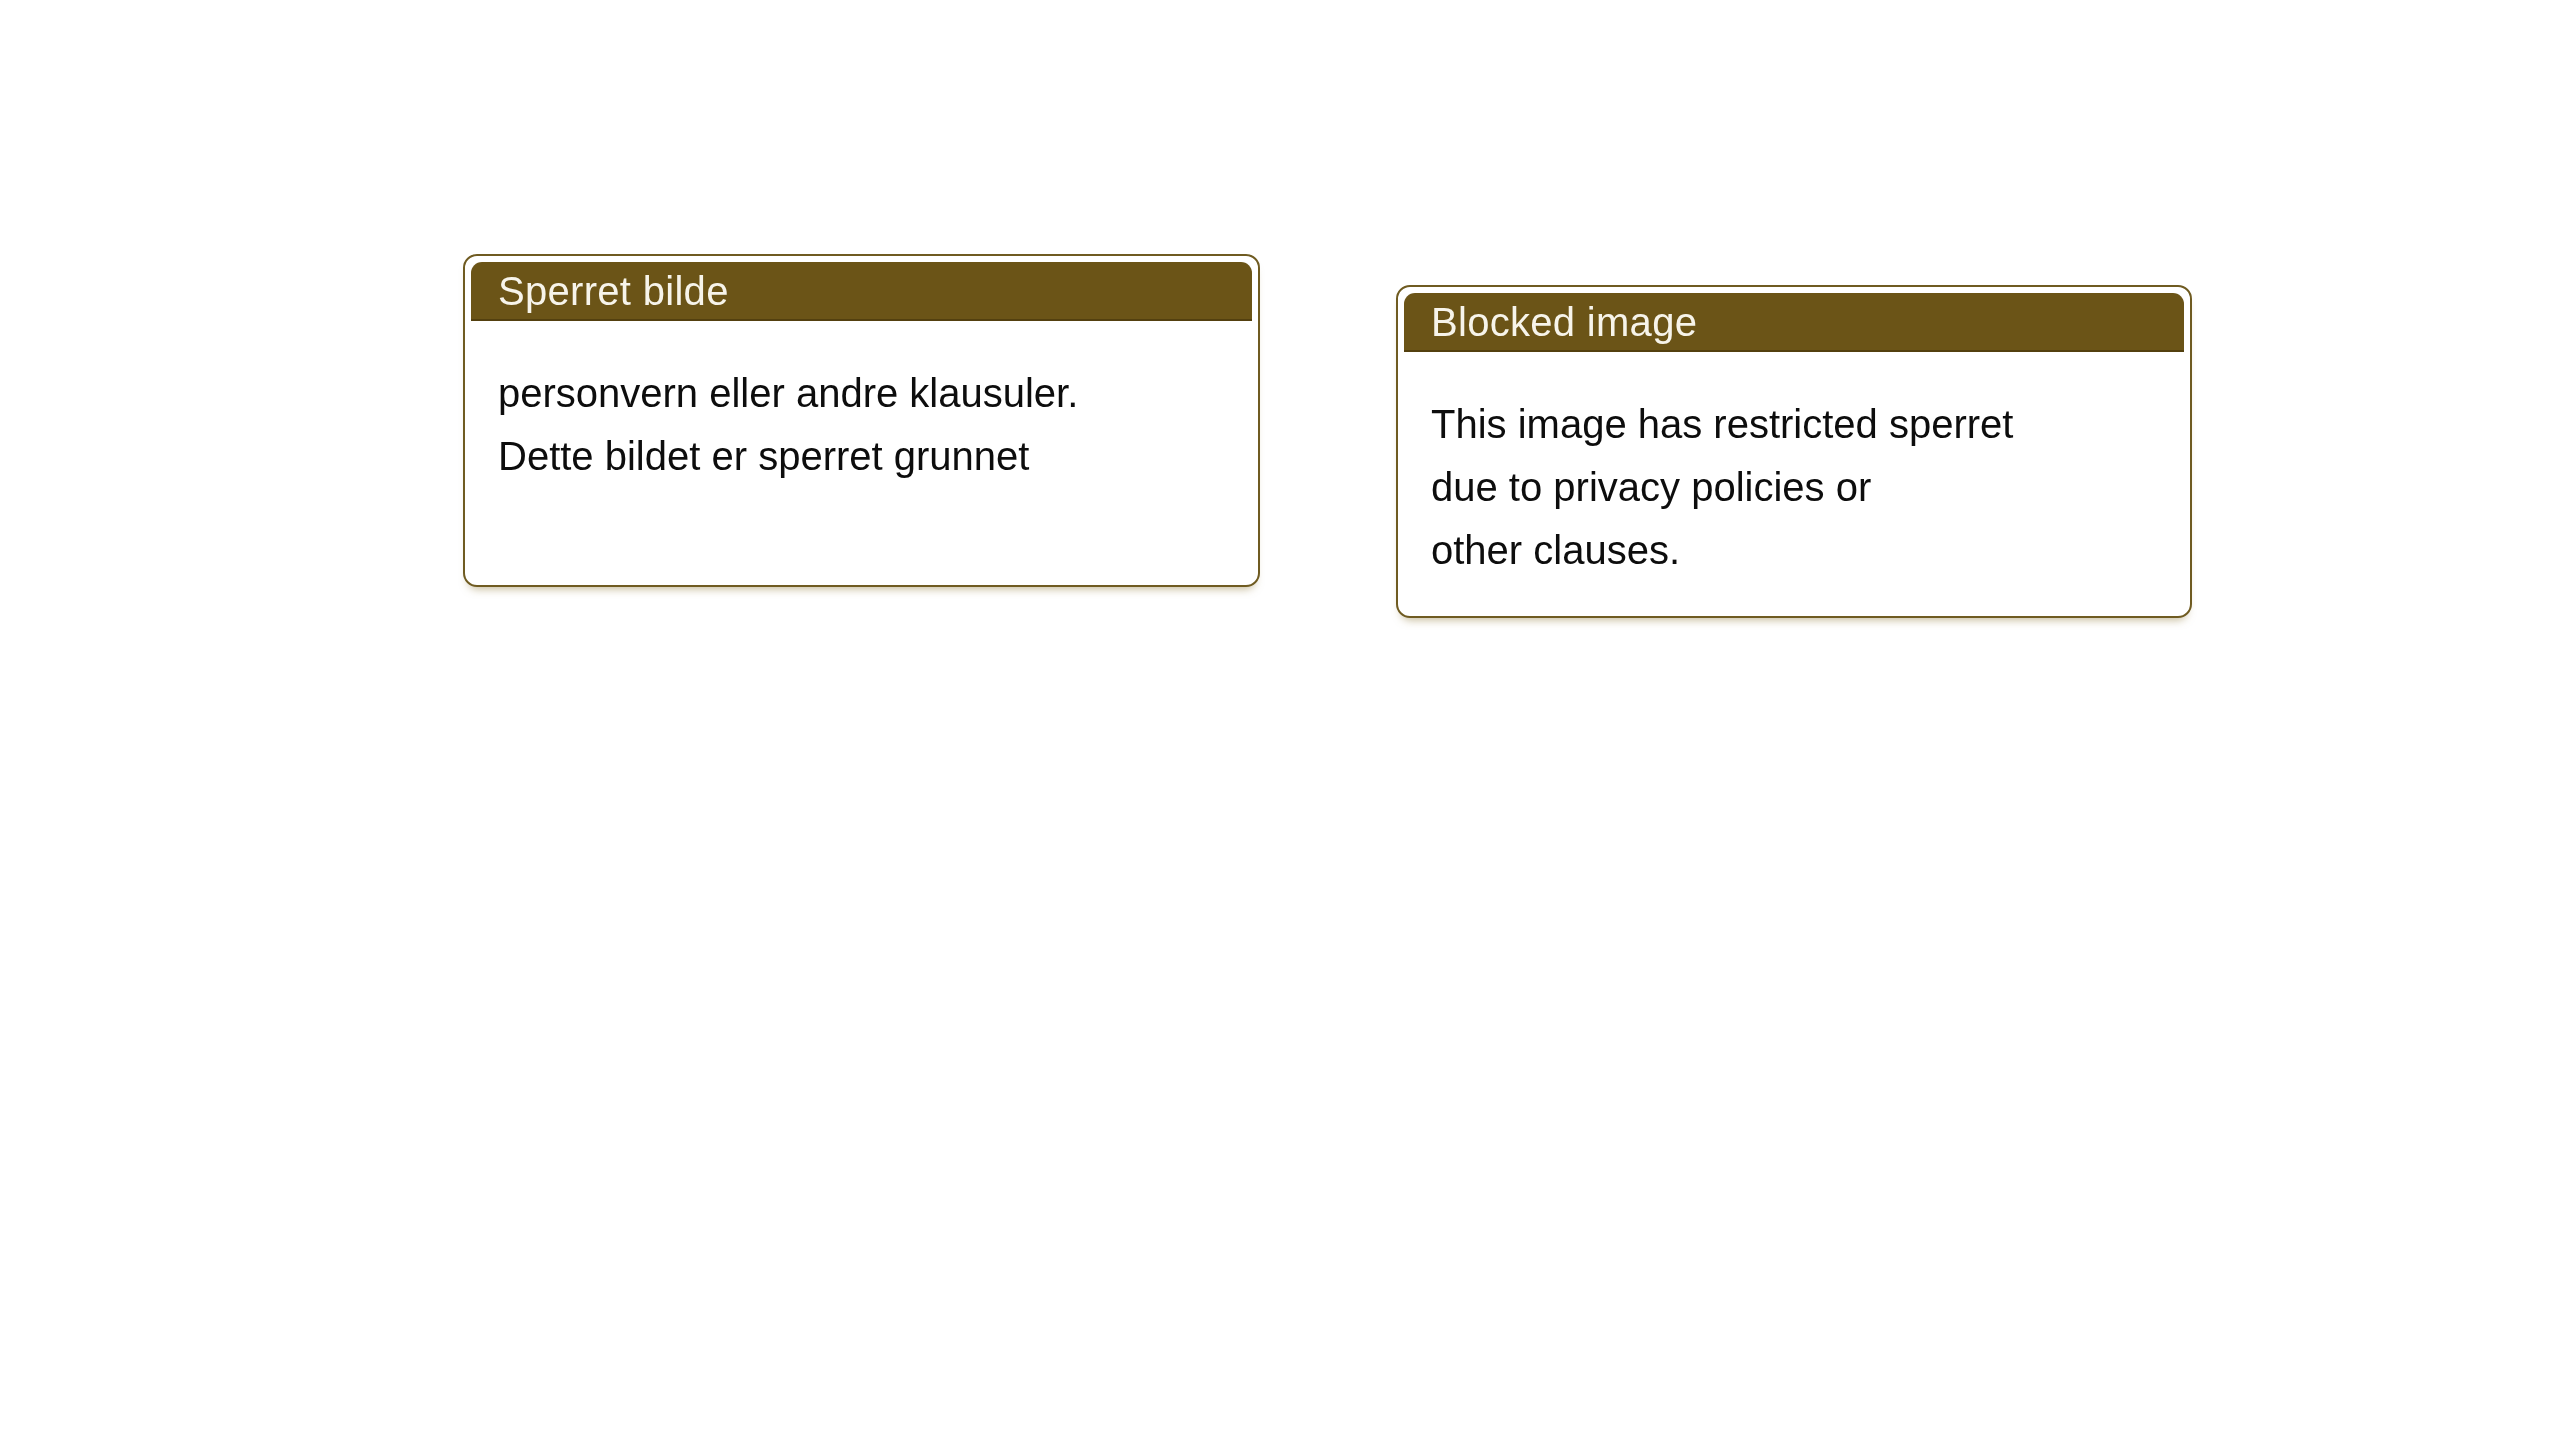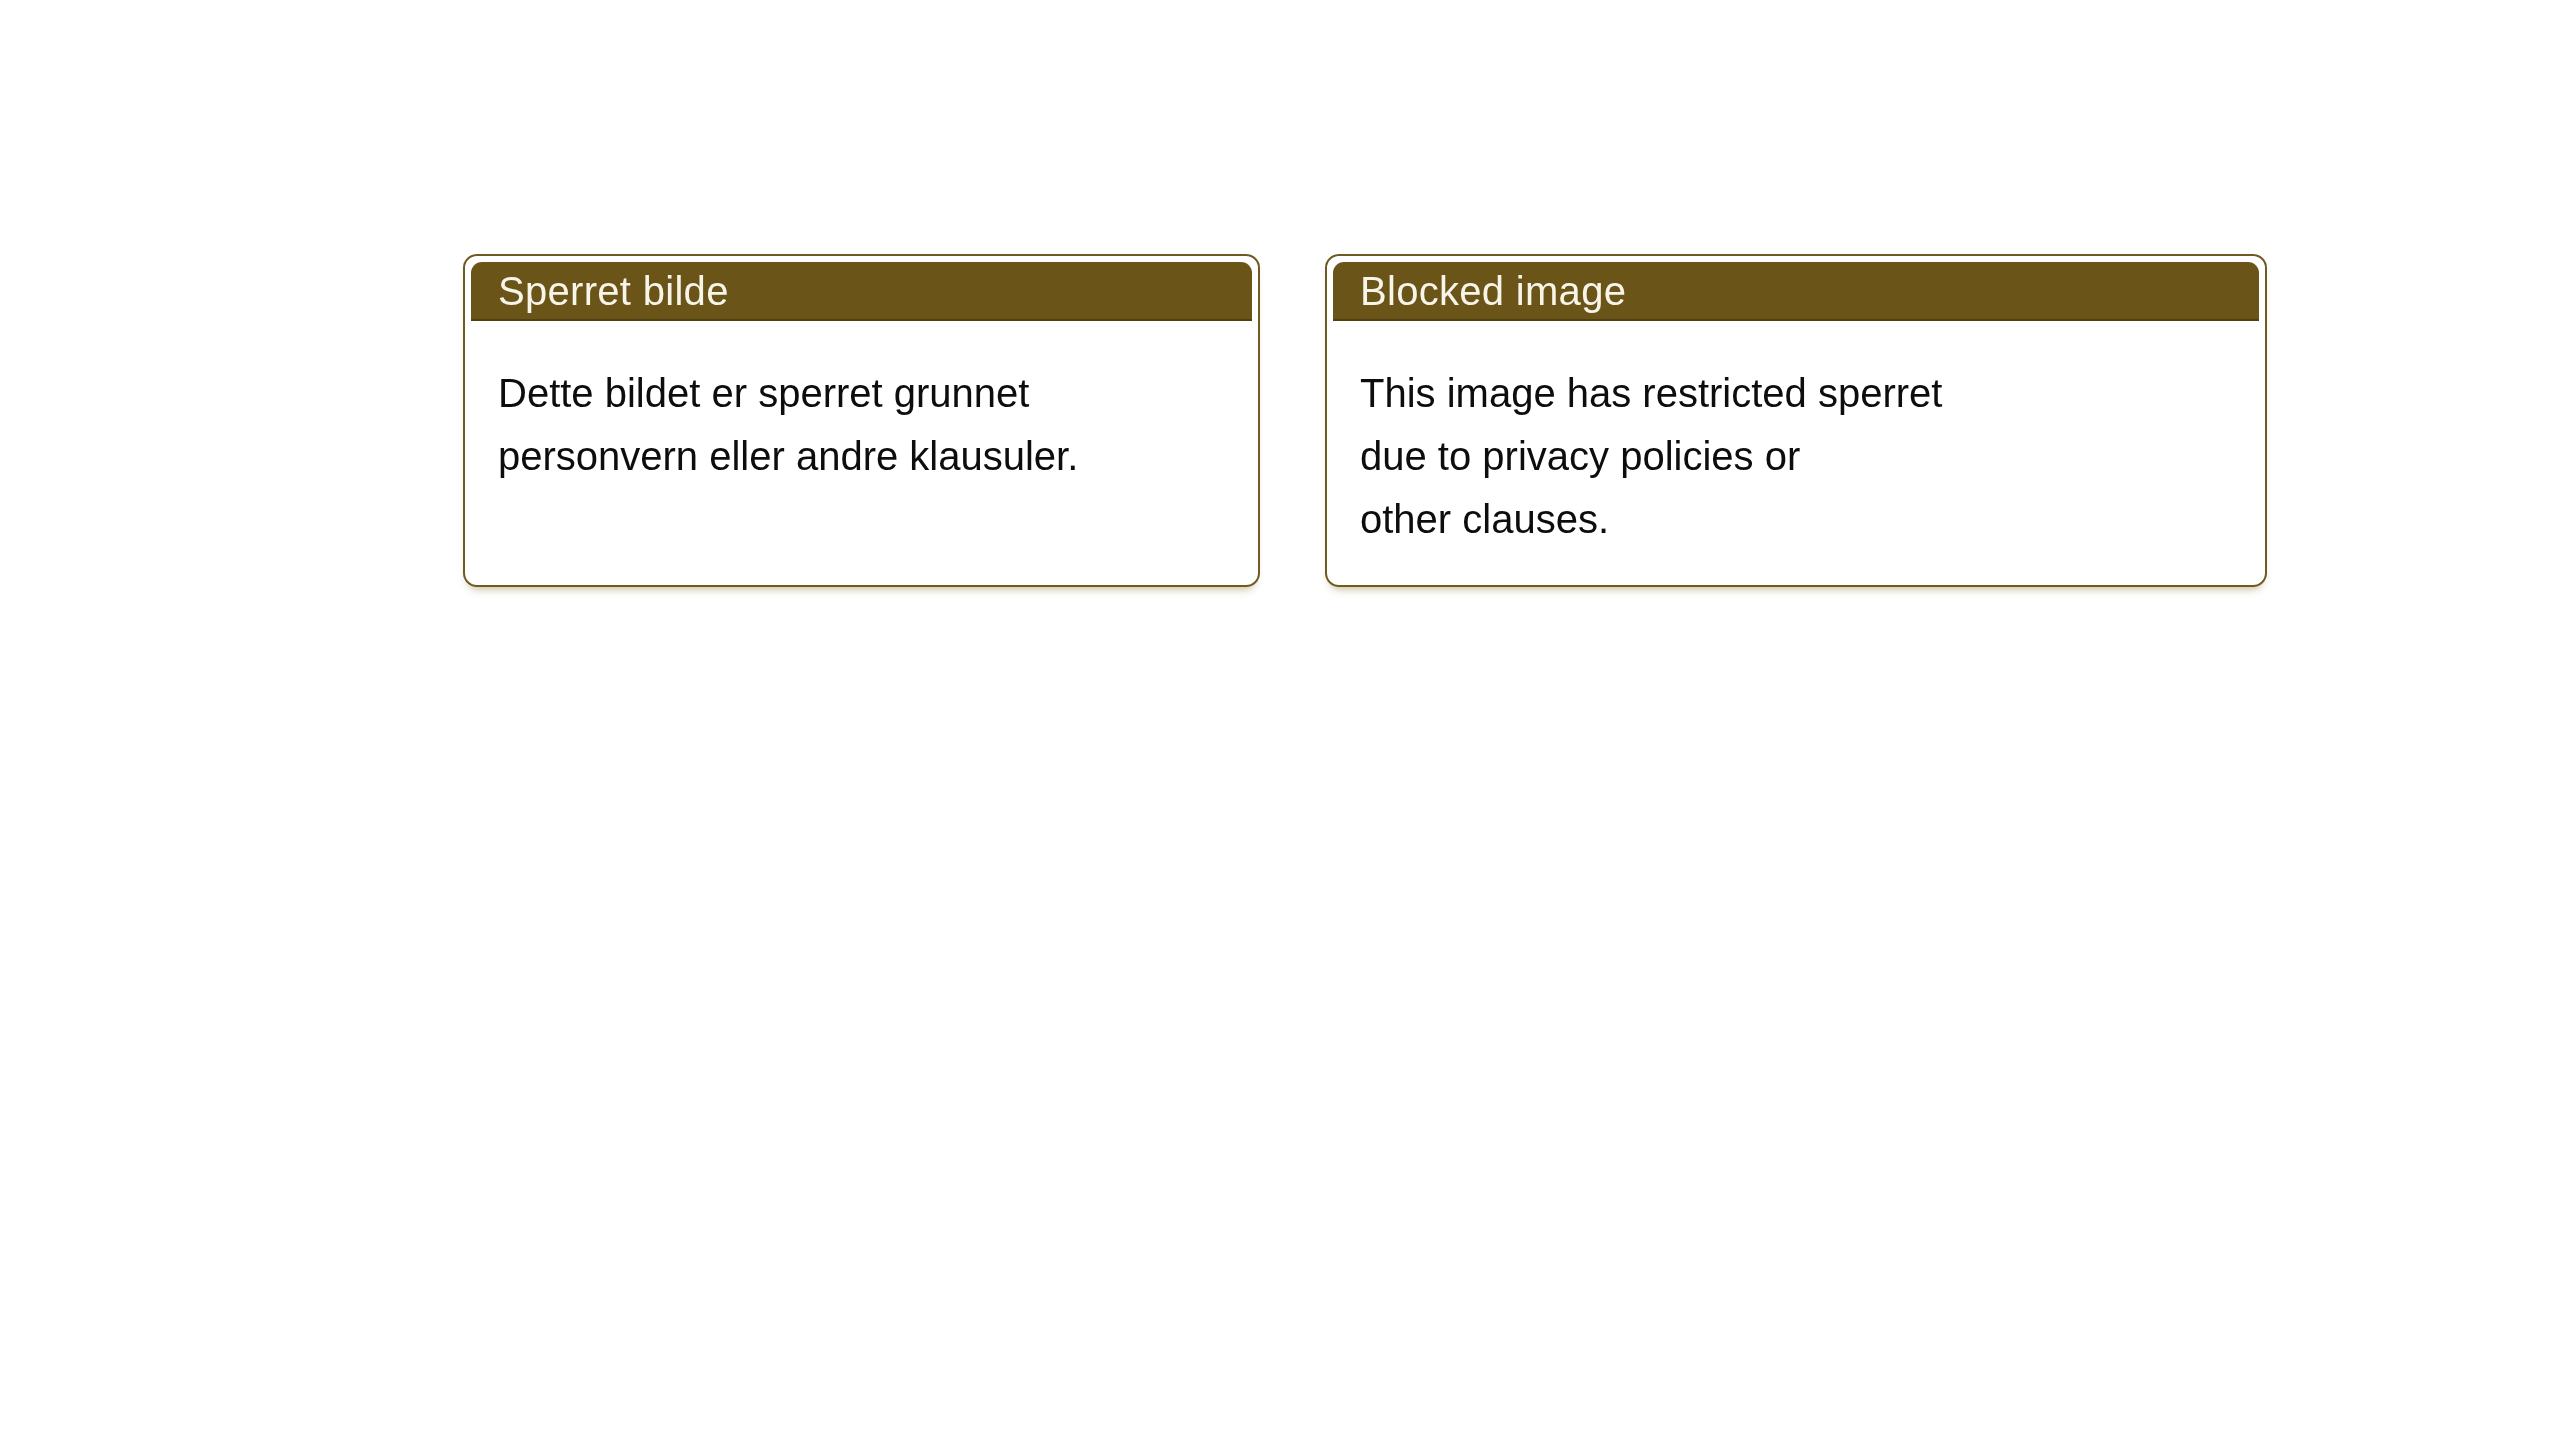--- a/index.html
+++ b/index.html
@@ -21,21 +21,21 @@
   .card{
     position:absolute;
     top:242px;
     height:333px;
     background:var(--card-bg);
     border:2px solid var(--card-border);
     border-radius:14px;
     box-shadow:0 7px 9px -5px rgba(150,130,70,0.55);
   }
   .card--no{left:451px;width:797px;}
-  .card--en{left:1313px;width:942px;}
+  .card--en{left:1384px;width:796px;margin-top:31px;}
   .card__header{
     height:59px;
     background:var(--header-bg);
     border-bottom:2px solid rgba(40,28,0,0.35);
     border-radius:11px 11px 0 0;
     display:flex;
     align-items:center;
     padding:0 21px;
   }
   .card__title{
@@ -56,22 +56,22 @@
 </head>
 <body>
 
 <div class="canvas">
 
   <div class="card card--no">
     <div class="card__header">
       <span class="card__title">Sperret bilde</span>
     </div>
     <div class="card__body">
+      <div class="card__line">personvern eller andre klausuler.</div>
       <div class="card__line">Dette bildet er sperret grunnet</div>
-      <div class="card__line">personvern eller andre klausuler.</div>
     </div>
   </div>
 
   <div class="card card--en">
     <div class="card__header">
       <span class="card__title">Blocked image</span>
     </div>
     <div class="card__body">
       <div class="card__line">This image has restricted sperret</div>
       <div class="card__line">due to privacy policies or</div>

